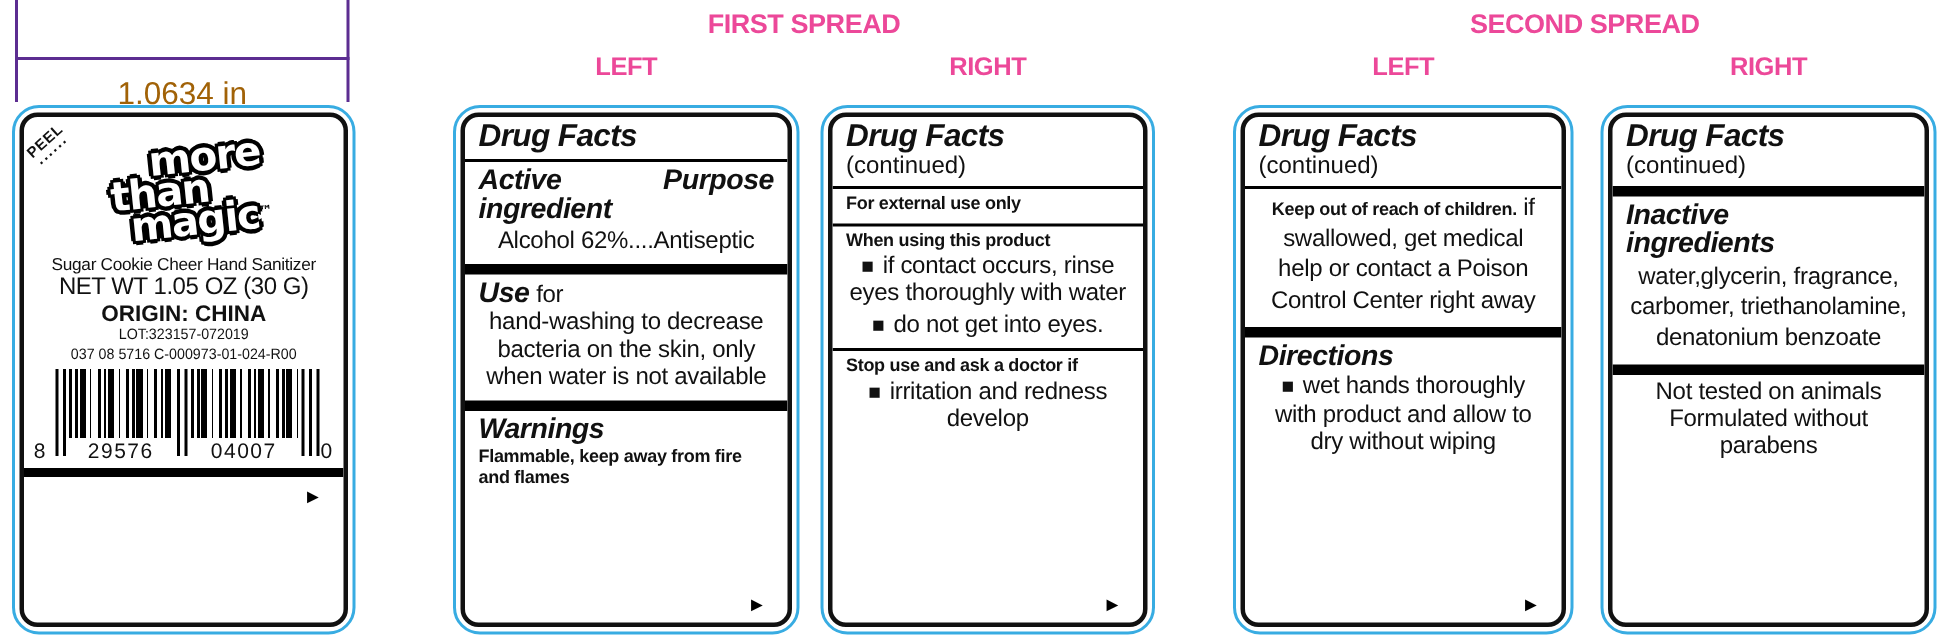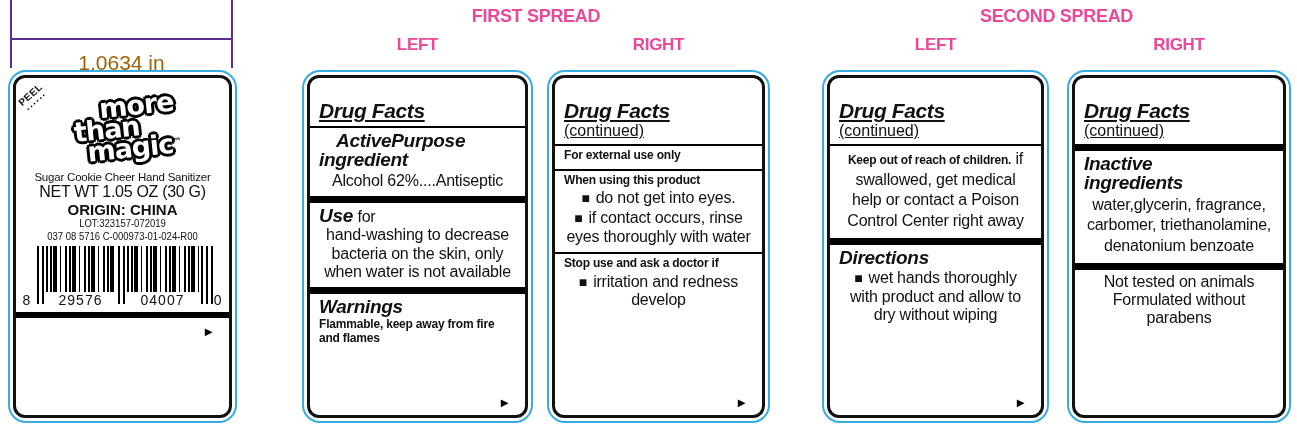--- a/index.html
+++ b/index.html
@@ -71,27 +71,27 @@
   .bcd.lead  { left:0; }
   .bcd.trail { right:0; }
   .bcd.grp   { text-align:center; background:#fff; }
   .thickline { height:6px; background:#000; margin-top:4px; }
   .arrow-row { text-align:right; padding:4px 14px 0 0; }
   .arrow { font-size:13px; color:#000; line-height:1; }
 
   
   .df { text-align:left; }
   .sec { padding:3px 9px 6px; }
-  .sec.head { padding:22px 9px 4px;text-decoration:underline; }
+  .sec.head { padding:2px 9px 4px; }
   .sep-thin  { height:2px; background:#000; }
   .sep-thick { height:7px; background:#000; }
   .df-title { font-size:21px; font-weight:bold; font-style:italic; letter-spacing:-0.4px; line-height:1.05; }
   .df-sub   { font-size:16px; line-height:1.05; margin-top:1px; }
   .h-bi { font-size:19px; font-weight:bold; font-style:italic; line-height:1.02; letter-spacing:-0.3px; }
-  .h-row { display:flex; justify-content:flex-start;margin-left:17px; }
+  .h-row { display:flex; justify-content:space-between; }
   .t { font-size:16px; line-height:1.14; letter-spacing:-0.2px;text-align:center; }
   .b { font-size:12px; font-weight:bold; line-height:1.14; letter-spacing:-0.2px; }
   .lh13 { line-height:1.3; }
   .sq { font-size:14px; margin-right:6px; }
   .df .arrow { position:absolute; right:14px; bottom:6px; }
   .mt2 { margin-top:2px; }
 </style>
 </head>
 <body>
 
@@ -184,22 +184,22 @@
         <div class="df-title">Drug Facts</div>
         <div class="df-sub">(continued)</div>
       </div>
       <div class="sep-thin"></div>
       <div class="sec">
         <div class="b">For external use only</div>
       </div>
       <div class="sep-thin"></div>
       <div class="sec">
         <div class="b">When using this product</div>
+        <div class="t mt2"><span class="sq">■</span><span>if contact occurs, rinse eyes thoroughly with water</span></div>
         <div class="t mt2"><span class="sq">■</span><span>do not get into eyes.</span></div>
-        <div class="t mt2"><span class="sq">■</span><span>if contact occurs, rinse eyes thoroughly with water</span></div>
       </div>
       <div class="sep-thin"></div>
       <div class="sec">
         <div class="b">Stop use and ask a doctor if</div>
         <div class="t mt2"><span class="sq">■</span><span>irritation and redness develop</span></div>
       </div>
       <span class="arrow">►</span>
     </div>
   </div>
 

